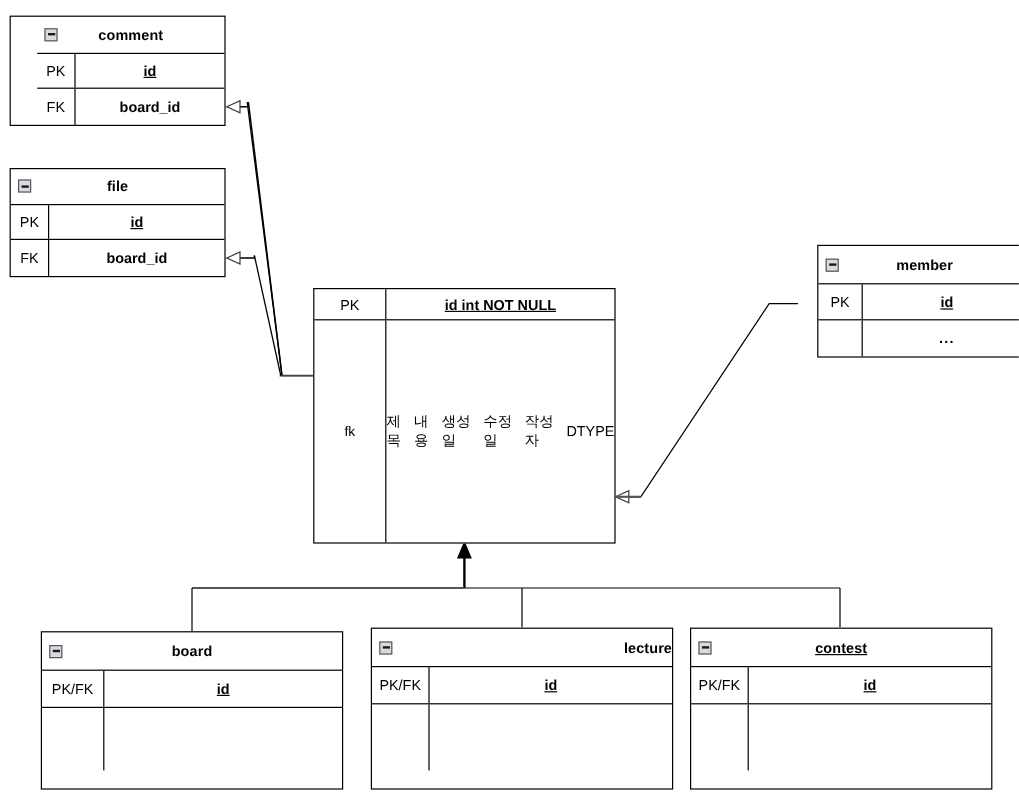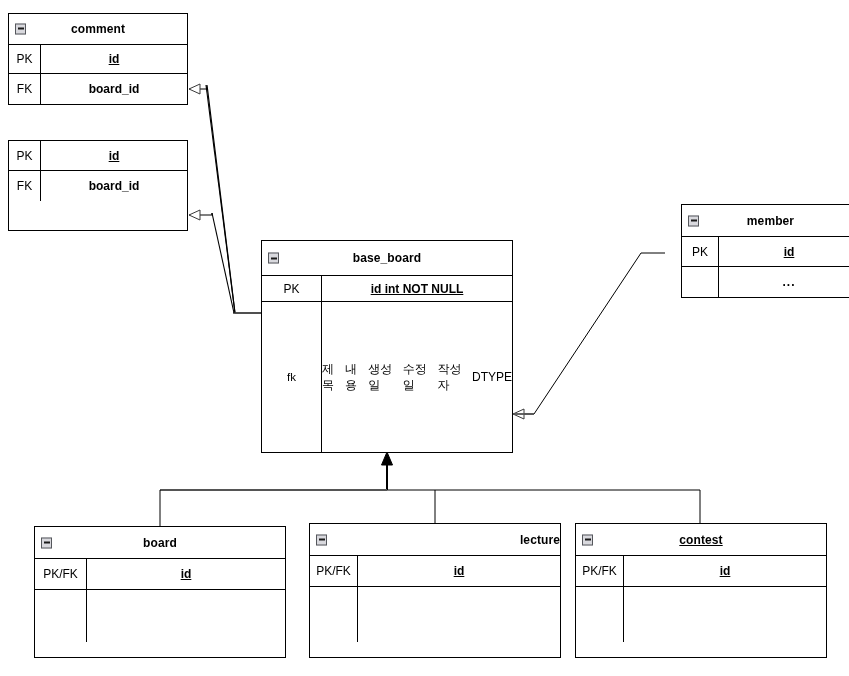--- a/index.html
+++ b/index.html
@@ -183,55 +183,55 @@
 
       <path d="M 160 490 L 700 490" fill="none" stroke="#000000" stroke-width="1"></path>
       <path d="M 160 490 L 387 490" fill="none" stroke="#555555" stroke-width="1.8"></path>
 
       <path d="M 160 490 L 160 526" fill="none" stroke="#000000" stroke-width="1"></path>
       <path d="M 435 490 L 435 523" fill="none" stroke="#000000" stroke-width="1"></path>
       <path d="M 700 490 L 700 523" fill="none" stroke="#000000" stroke-width="1"></path>
     </g>
   </svg>
 
-  <div class="entity" style="left:8px; top:13px; width:180px; height:92px;">
+  <div class="entity" style="left:8px; top:13px; width:180px; height:92px;padding-left:22px;">
     <div class="ent-header" style="height:31px;">
       <span class="collapse-icon">
           <i></i>
         </span>
       <span>comment</span>
     </div>
     <div class="ent-row" style="height:30px;">
       <div class="cell-key" style="width:32px;">PK</div>
       <div class="cell-val u">id</div>
     </div>
     <div class="ent-row last" style="height:30px;">
       <div class="cell-key" style="width:32px;">FK</div>
       <div class="cell-val">board_id</div>
     </div>
   </div>
 
   <div class="entity" style="left:8px; top:140px; width:180px; height:91px;">
+    <div class="ent-header" style="height:30px;">
+      <span class="collapse-icon">
+          <i></i>
+        </span>
+      <span>file</span>
+    </div>
     <div class="ent-row" style="height:30px;">
       <div class="cell-key" style="width:32px;">PK</div>
       <div class="cell-val u">id</div>
     </div>
     <div class="ent-row last" style="height:30px;">
       <div class="cell-key" style="width:32px;">FK</div>
       <div class="cell-val">board_id</div>
     </div>
   </div>
 
   <div class="entity" style="left:261px; top:240px; width:252px; height:213px;">
-    <div class="ent-header" style="height:35px;">
-      <span class="collapse-icon">
-          <i></i>
-        </span>
-      <span>base_board</span>
-    </div>
     <div class="ent-row" style="height:26px;">
       <div class="cell-key" style="width:60px;">PK</div>
       <div class="cell-val u">id int NOT NULL</div>
     </div>
     <div class="attr-block">
       <div class="attr-keycol" style="width:60px;">fk</div>
       <div class="attr-list">
         <div>제목</div>
         <div>내용</div>
         <div>생성일</div>

